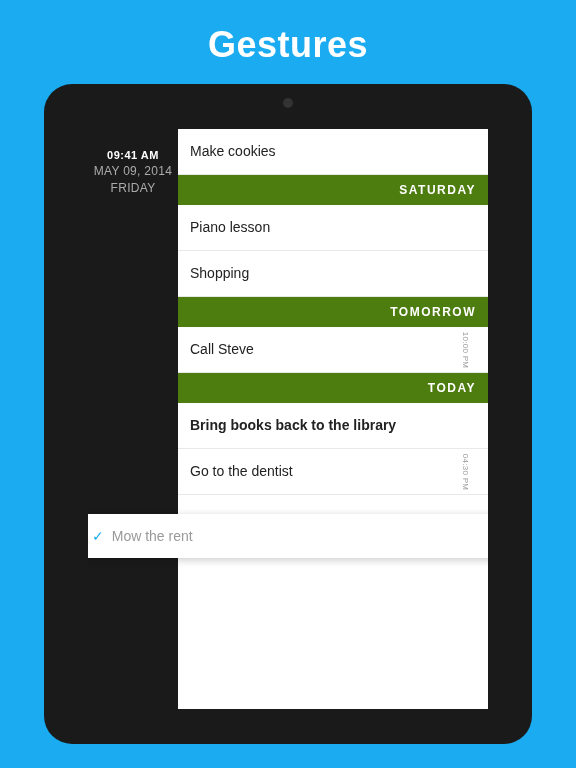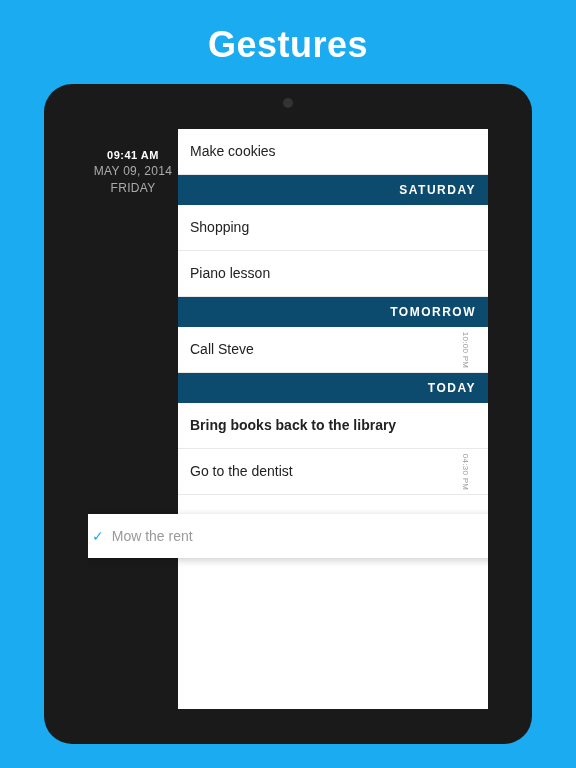--- a/index.html
+++ b/index.html
@@ -104,21 +104,21 @@
       min-height: 46px;
       display: flex;
       align-items: flex-start;
     }
 
     .list-item.bold {
       font-weight: 700;
     }
 
     .section-header {
-      background: #0c4a6e;
+      background: #4d7c0f;
       color: white;
       font-size: 12px;
       font-weight: 600;
       letter-spacing: 1.5px;
       padding: 8px 12px;
       text-align: right;
     }
 
     .time-badge {
       position: absolute;
@@ -180,24 +180,24 @@
 
     <div class="list-area">
 
       <div class="list-item">
         <span>Make cookies</span>
       </div>
 
       <div class="section-header">SATURDAY</div>
 
       <div class="list-item">
+        <span>Piano lesson</span>
+      </div>
+      <div class="list-item">
         <span>Shopping</span>
-      </div>
-      <div class="list-item">
-        <span>Piano lesson</span>
       </div>
 
       <div class="section-header">TOMORROW</div>
 
       <div class="list-item">
         <span>Call Steve</span>
         <span class="time-badge">10:00 PM</span>
       </div>
 
       <div class="section-header">TODAY</div>

